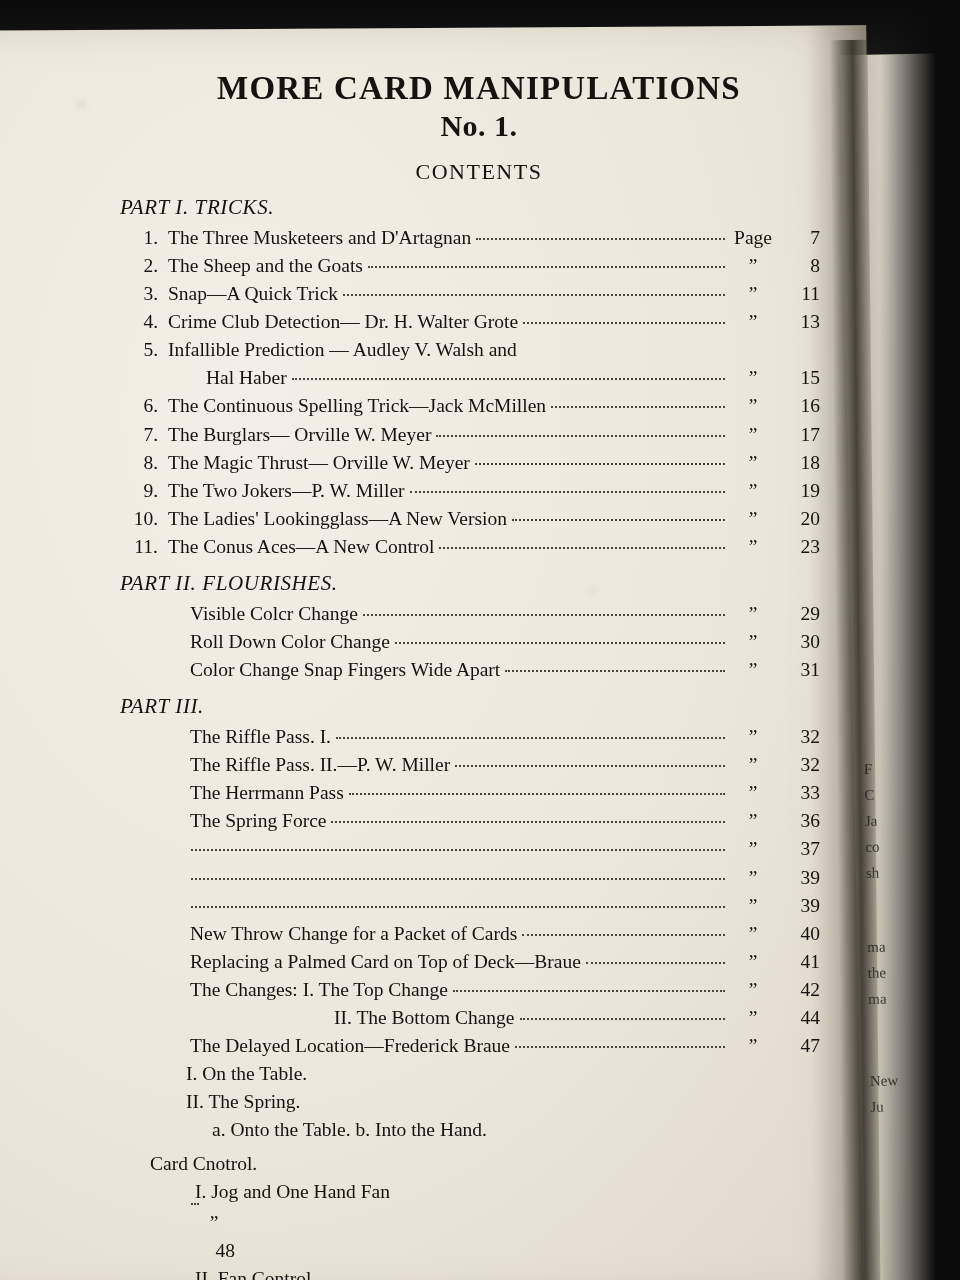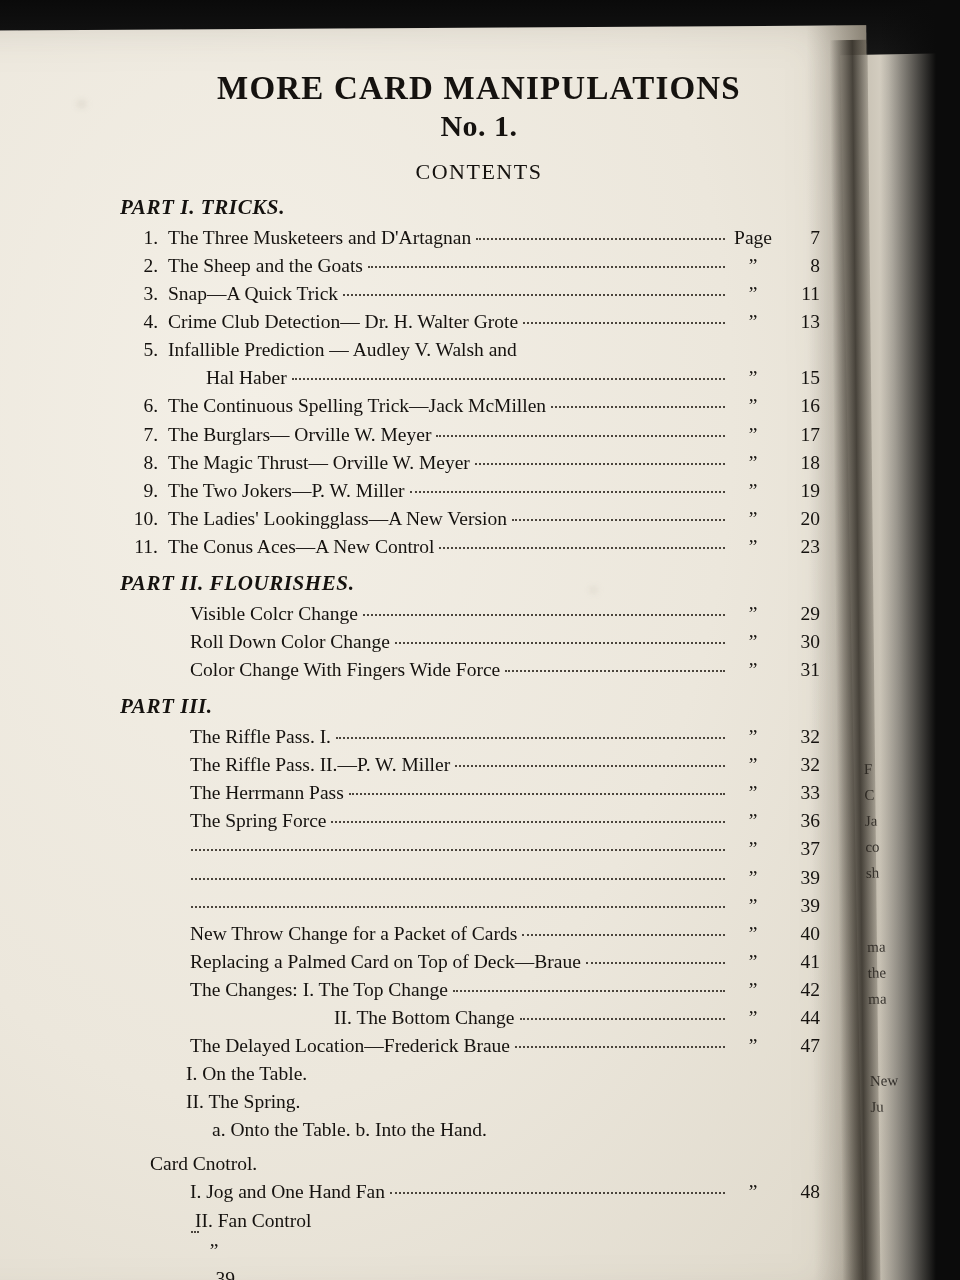--- a/index.html
+++ b/index.html
@@ -114,21 +114,21 @@
   .contents-head {
     text-align: center;
     font-size: 22px;
     letter-spacing: 1.5px;
     margin: 0 0 6px 18px;
   }
 
   .part-head {
     font-style: italic;
     font-size: 21px;
-    font-weight: bold;
+    font-weight: normal;
     letter-spacing: 0.6px;
     margin: 10px 0 4px 0;
   }
 
   .entries { margin: 0; padding: 0; }
 
   .row {
     display: flex;
     align-items: baseline;
     font-size: 19.5px;
@@ -327,21 +327,21 @@
         <span class="pglabel">”</span>
         <span class="pg">29</span>
       </div>
       <div class="row ind1 noindent">
         <span class="txt">Roll Down Color Change</span>
         <span class="leader"></span>
         <span class="pglabel">”</span>
         <span class="pg">30</span>
       </div>
       <div class="row ind1 noindent">
-        <span class="txt">Color Change With Fingers Wide Force</span>
+        <span class="txt">Color Change Snap Fingers Wide Apart</span>
         <span class="leader"></span>
         <span class="pglabel">”</span>
         <span class="pg">31</span>
       </div>
     </div>
 
     <div class="part-head">PART III.</div>
     <div class="entries">
       <div class="row ind1 noindent">
         <span class="txt">The Riffle Pass. I.</span>
@@ -412,21 +412,21 @@
         <span class="pglabel">”</span>
         <span class="pg">47</span>
       </div>
 
       <div class="sub-row sub-1">I. On the Table.</div>
       <div class="sub-row sub-1">II. The Spring.</div>
       <div class="sub-row sub-2">a. Onto the Table. b. Into the Hand.</div>
 
       <div class="sub-row" style="padding-left:30px; margin-top:6px;">Card Cnotrol.</div>
 
-      <div class="row noindent" style="padding-left:66px;">
+      <div class="row noindent" style="padding-left:66px;flex-direction:column;">
         <span class="txt">I. Jog and One Hand Fan</span>
         <span class="leader"></span>
         <span class="pglabel">”</span>
         <span class="pg">48</span>
       </div>
       <div class="row noindent" style="padding-left:66px;flex-direction:column;">
         <span class="txt">II. Fan Control</span>
         <span class="leader"></span>
         <span class="pglabel">”</span>
         <span class="pg">39</span>

